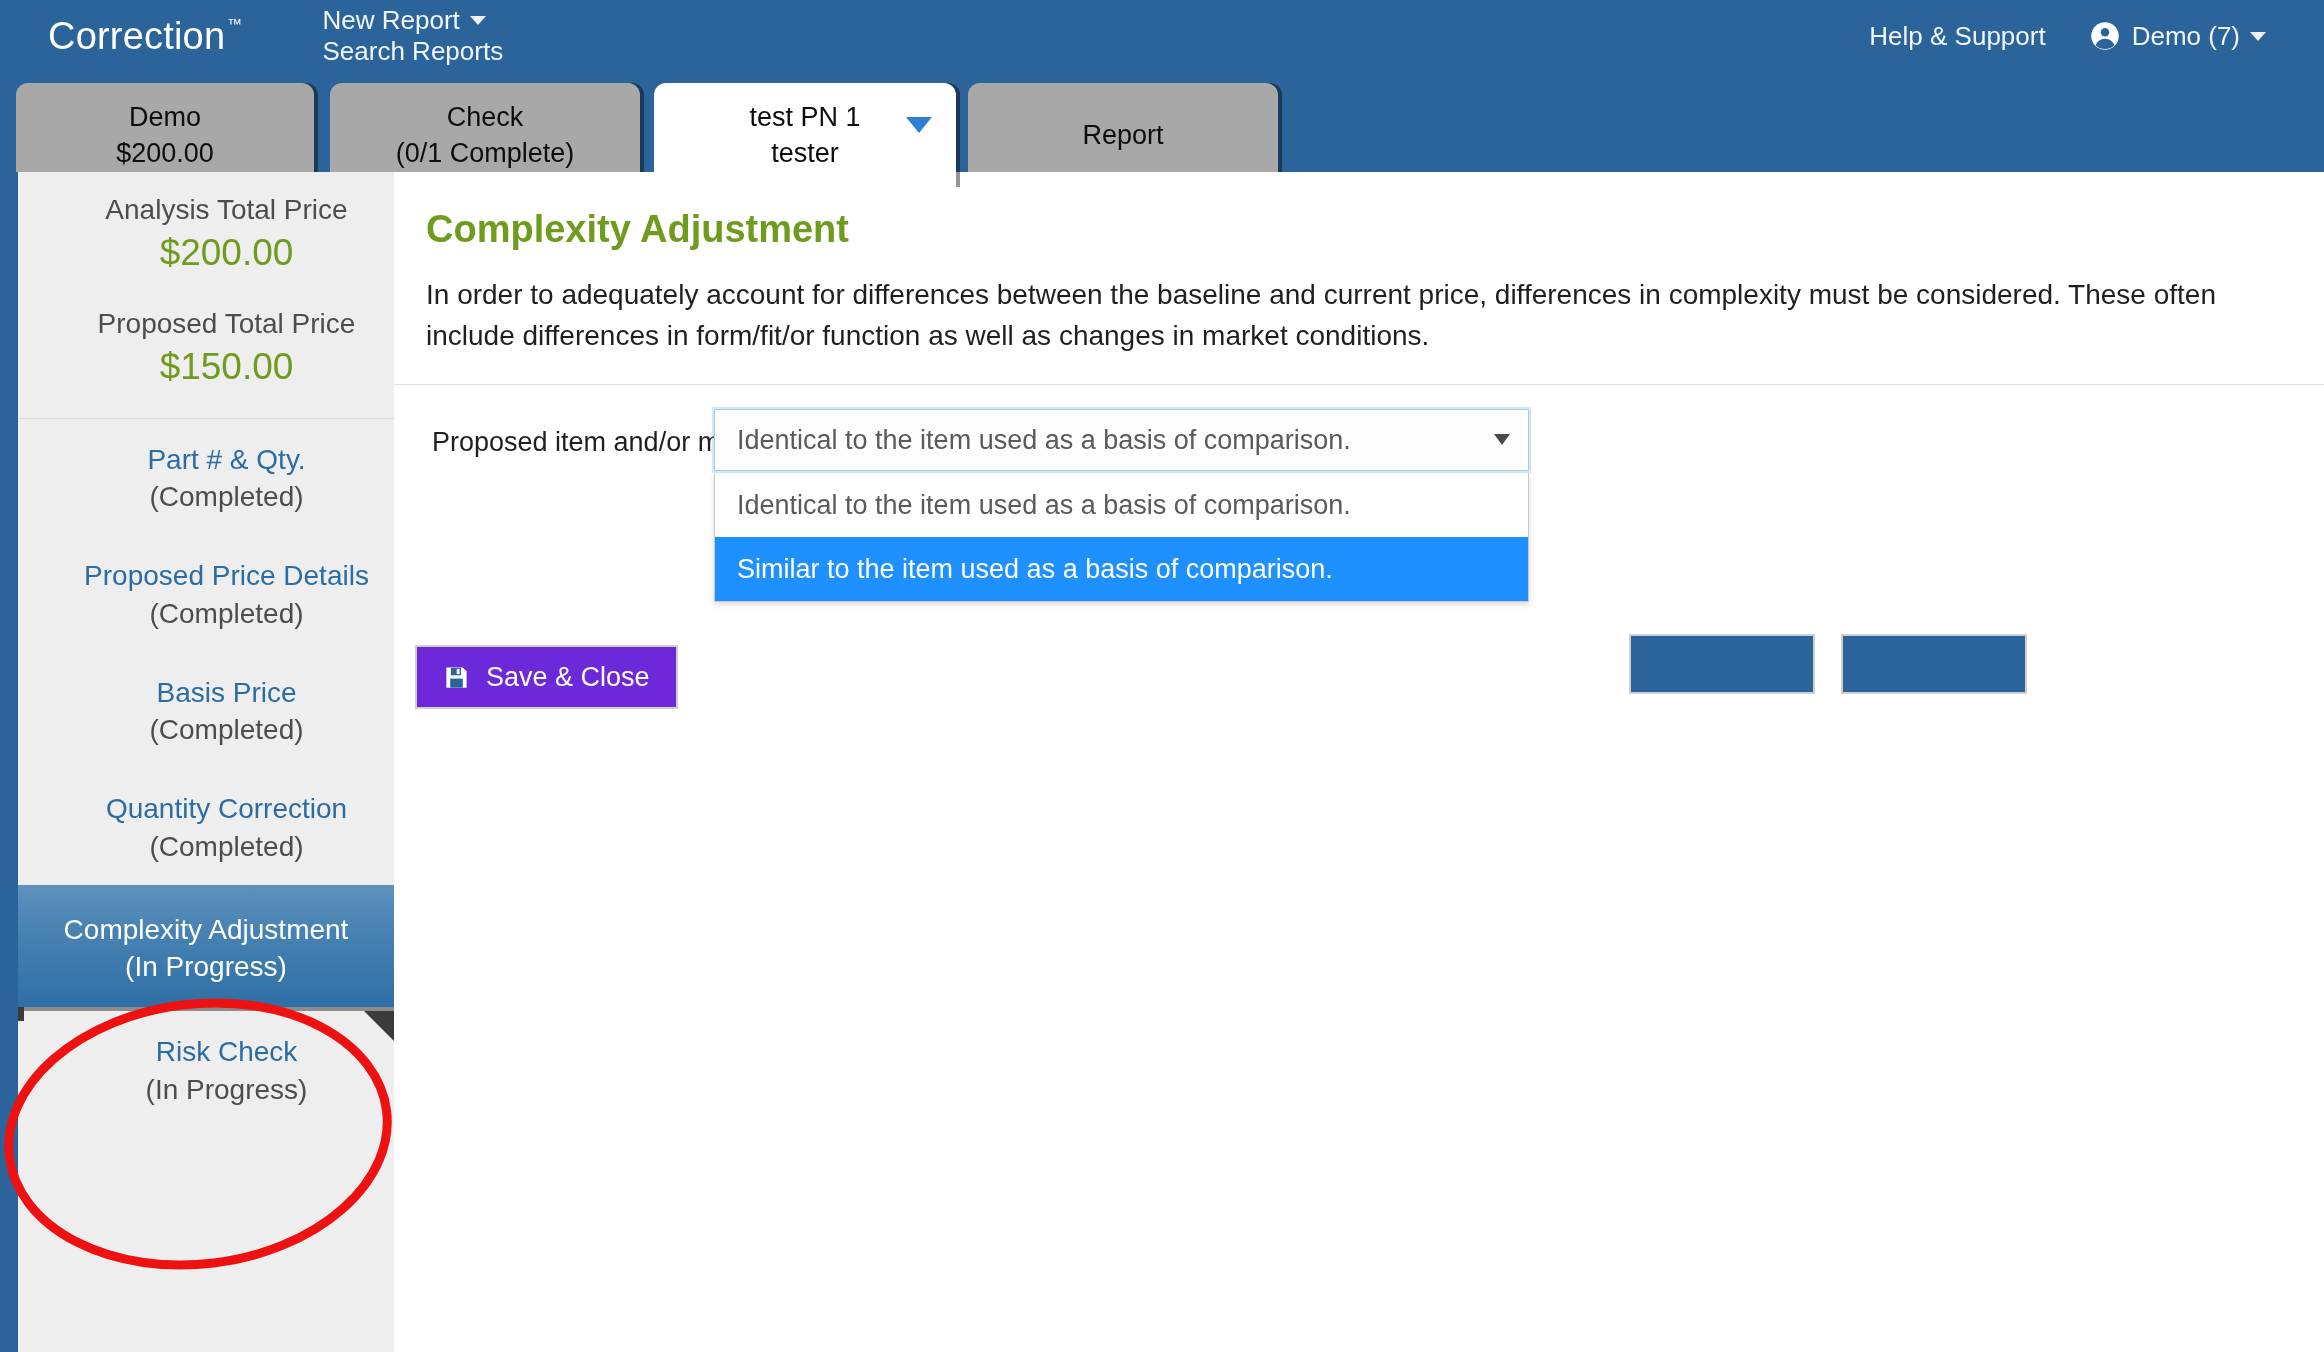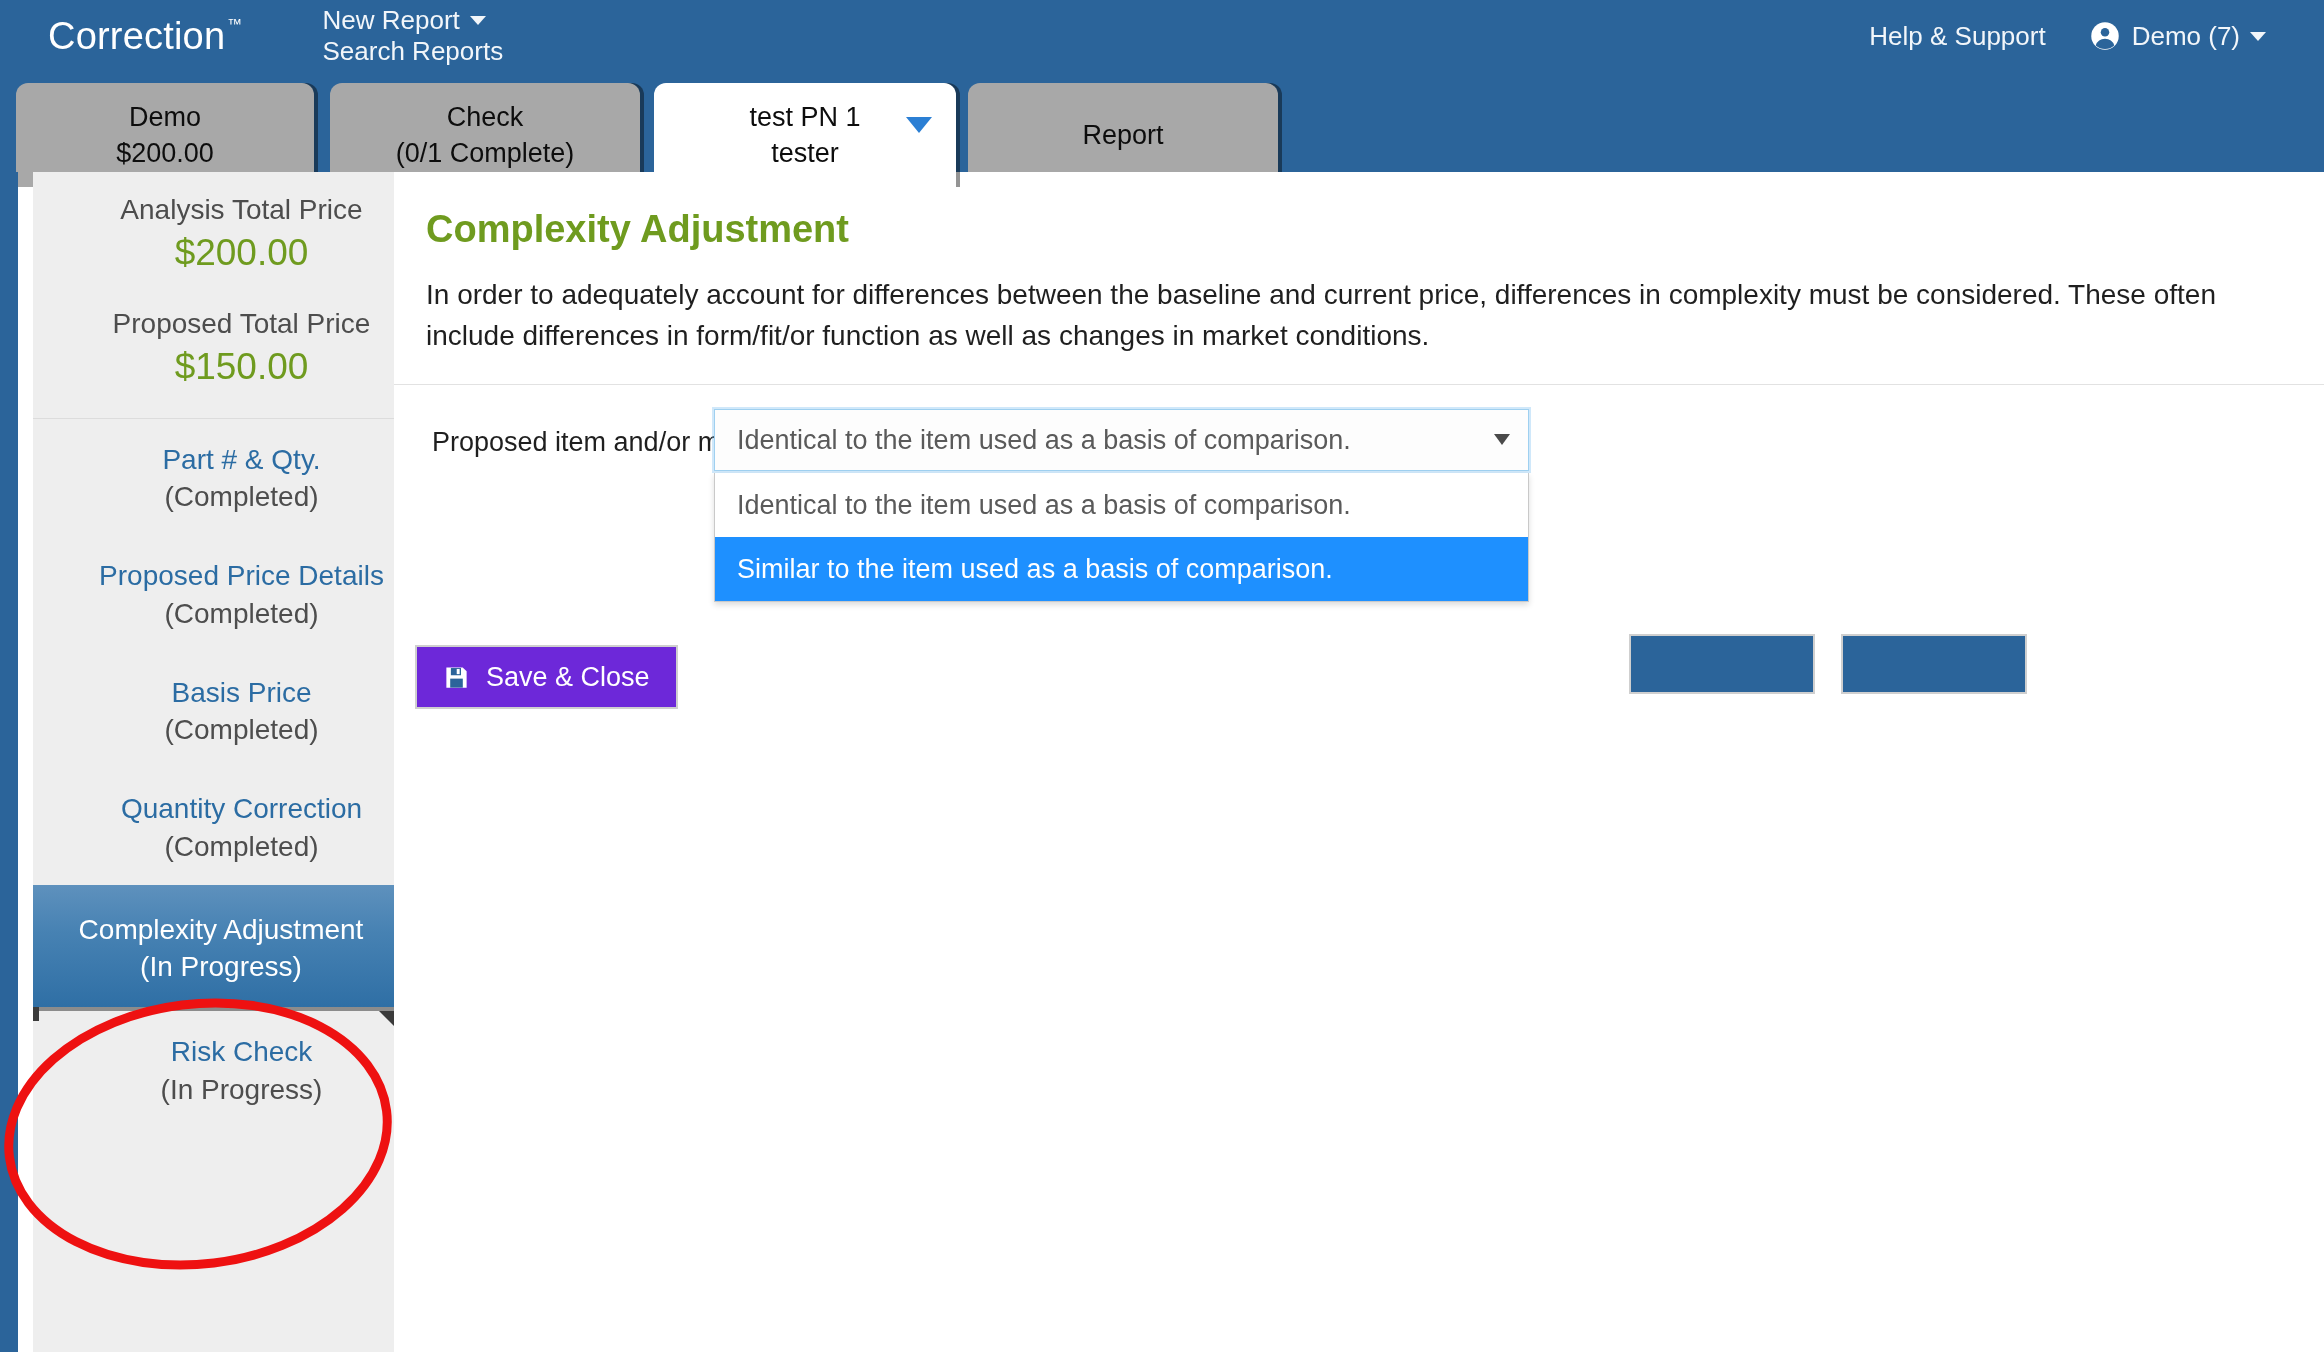--- a/index.html
+++ b/index.html
@@ -94,21 +94,21 @@
   #tab-pn     { left: 654px; width: 302px; }
   #tab-report { left: 968px; width: 310px; }
 
   
   .leftrail {
     position: absolute; left: 0; top: 172px;
     width: 18px; height: 1180px;
     background: #2b649a;
   }
   .sidebar {
-    position: absolute; left: 33px; top: 172px;
+    position: absolute; left: 18px; top: 172px;
     width: 417px; height: 1180px;
     background: #eeeeee;
     overflow: hidden;
   }
   .price-block { padding-top: 22px; text-align: center; }
   .price-label { font-size: 28px; color: #4d4d4d; }
   .price-value { font-size: 37px; color: #6f9b1f; margin-top: 6px; }
   .price-gap { height: 34px; }
   .sb-divider {
     margin: 30px 0 0 0;

